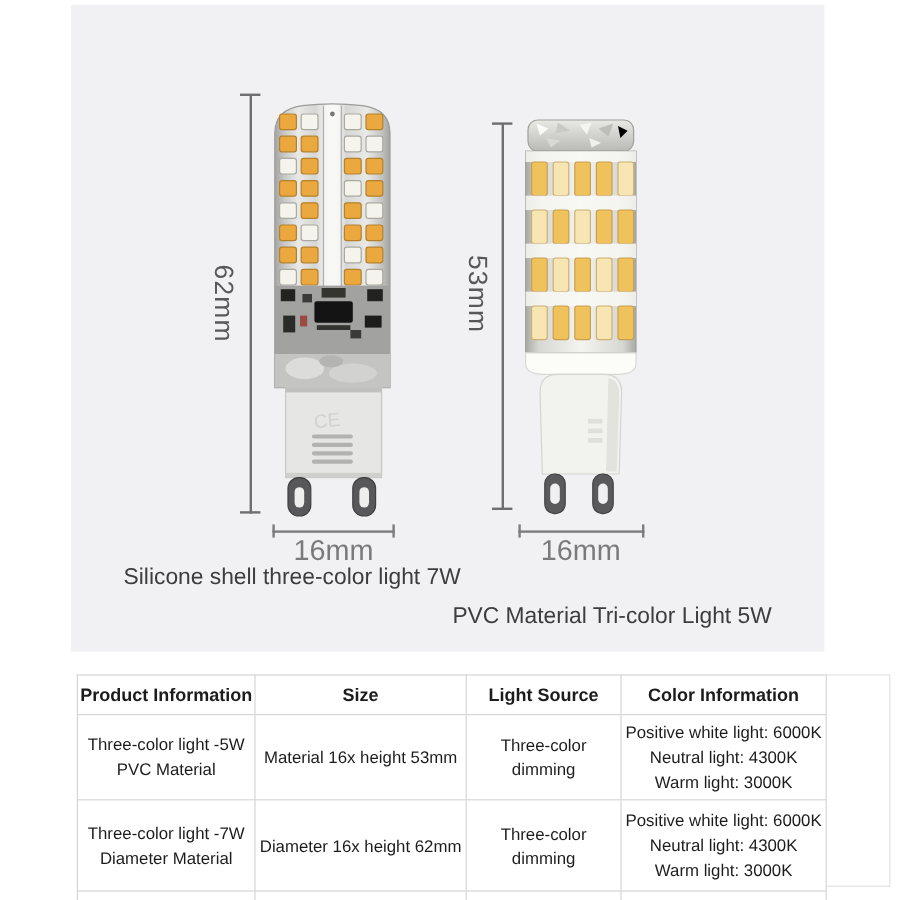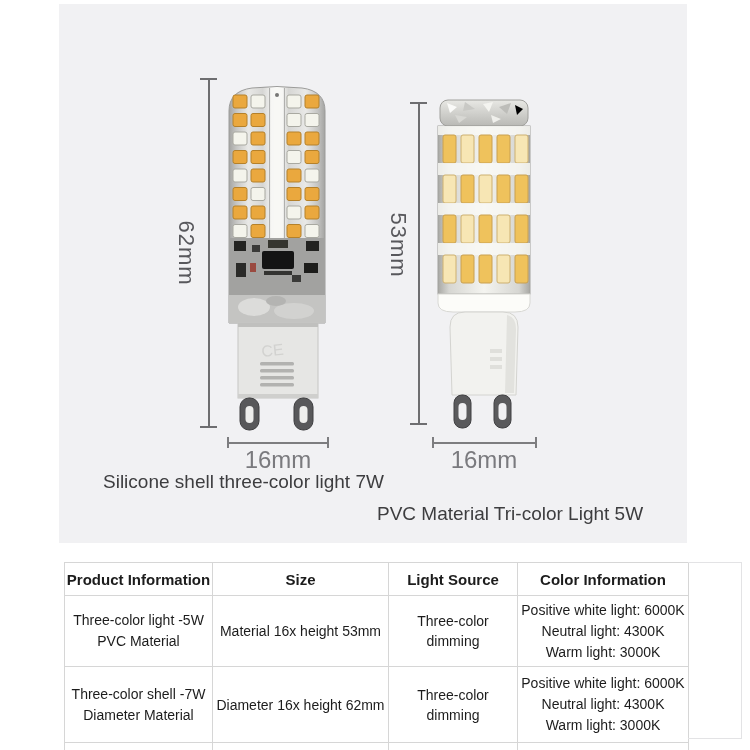--- a/index.html
+++ b/index.html
@@ -223,21 +223,21 @@
       <td class="cell-center">Material 16x height 53mm</td>
       <td class="cell-center">Three-color dimming</td>
       <td class="cell-temp">
         <div>Positive white light: 6000K</div>
         <div>Neutral light: 4300K</div>
         <div>Warm light: 3000K</div>
       </td>
     </tr>
     <tr class="row-b">
       <td class="cell-left">
-        <div>Three-color shell -7W</div>
+        <div>Three-color light -7W</div>
         <div>Diameter Material</div>
       </td>
       <td class="cell-center">Diameter 16x height 62mm</td>
       <td class="cell-center">Three-color dimming</td>
       <td class="cell-temp">
         <div>Positive white light: 6000K</div>
         <div>Neutral light: 4300K</div>
         <div>Warm light: 3000K</div>
       </td>
     </tr>

